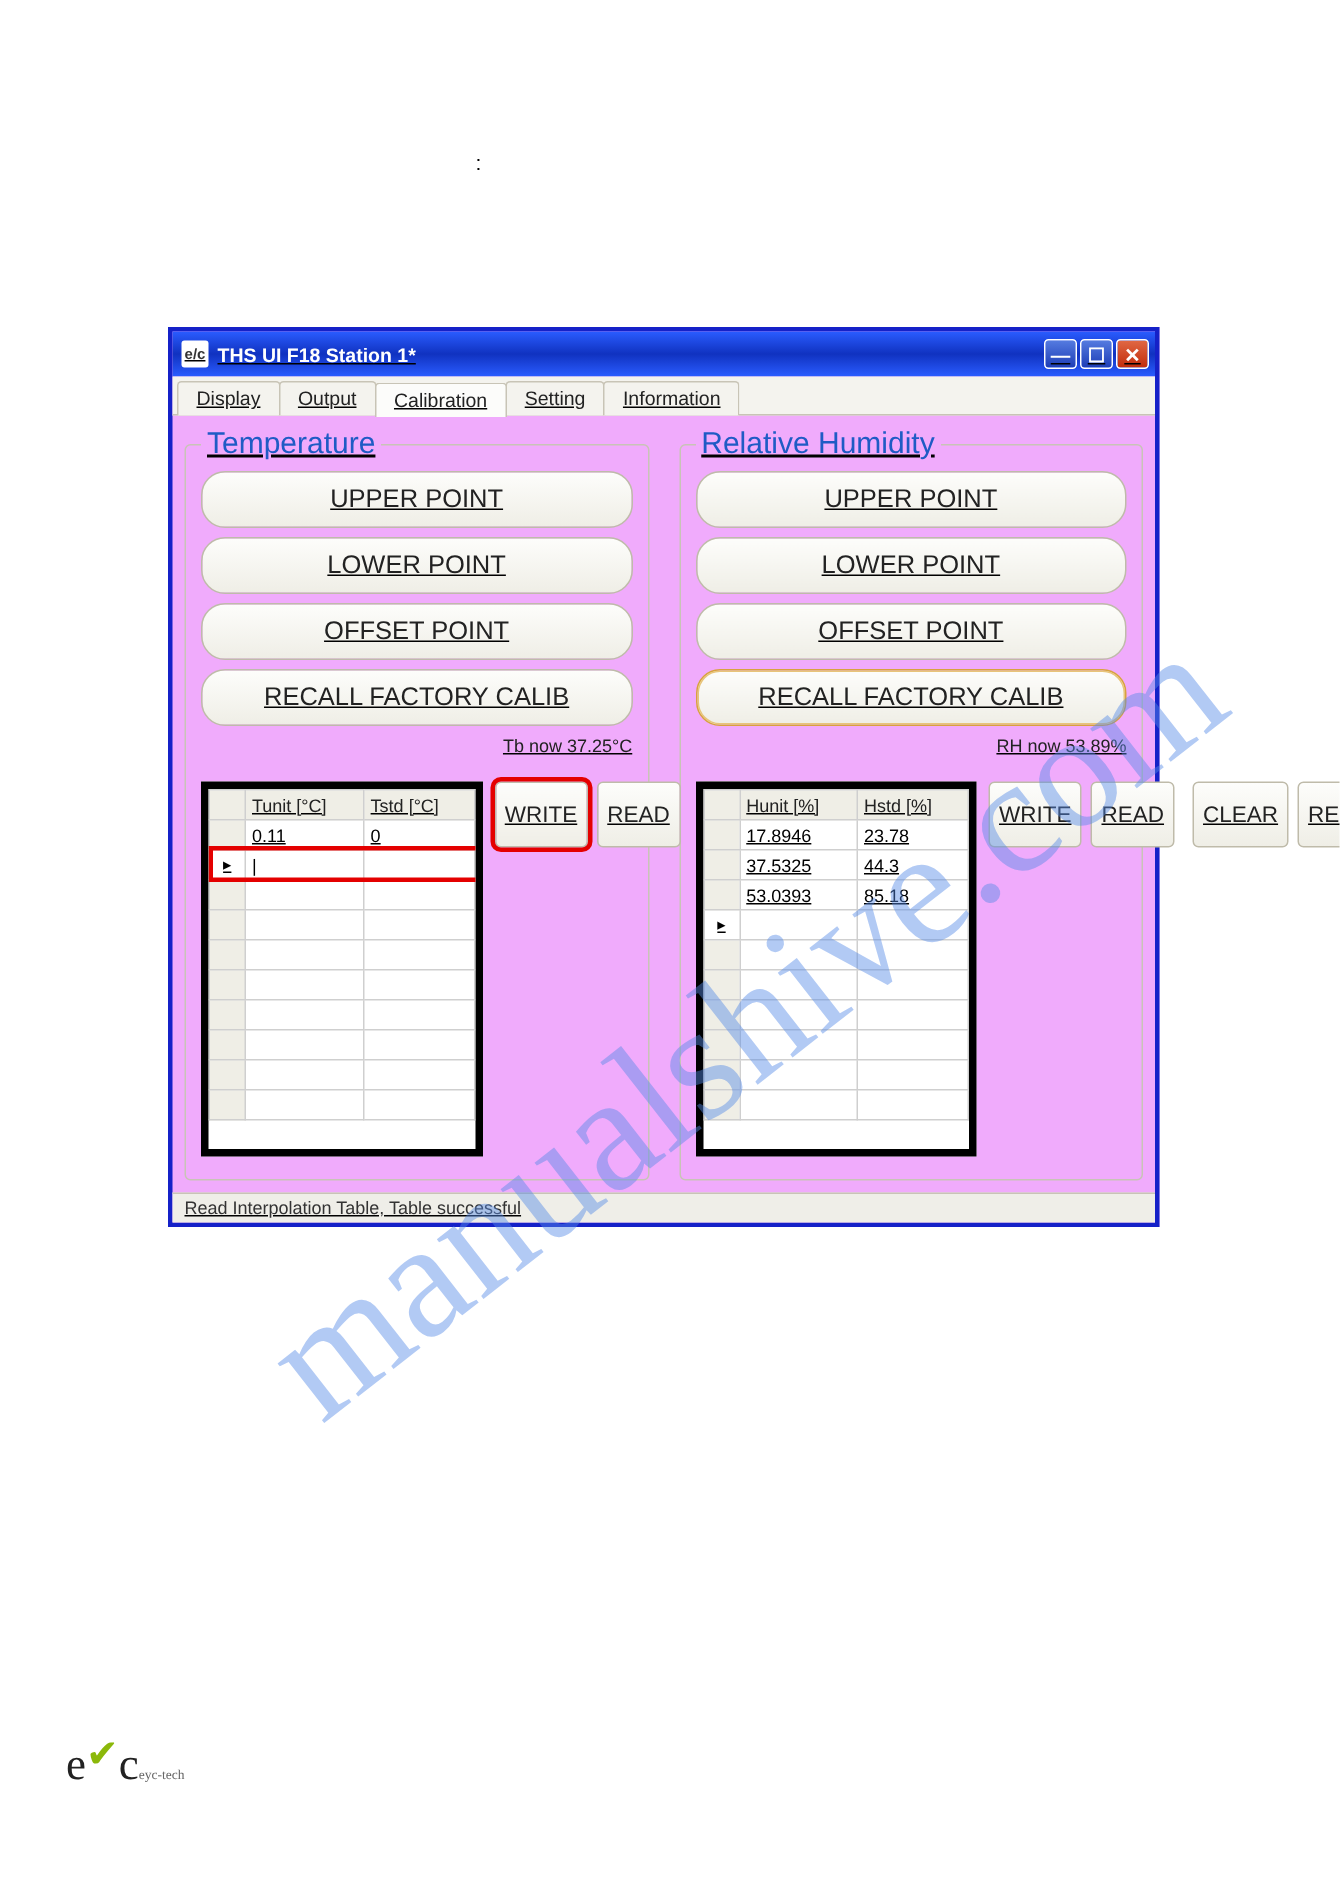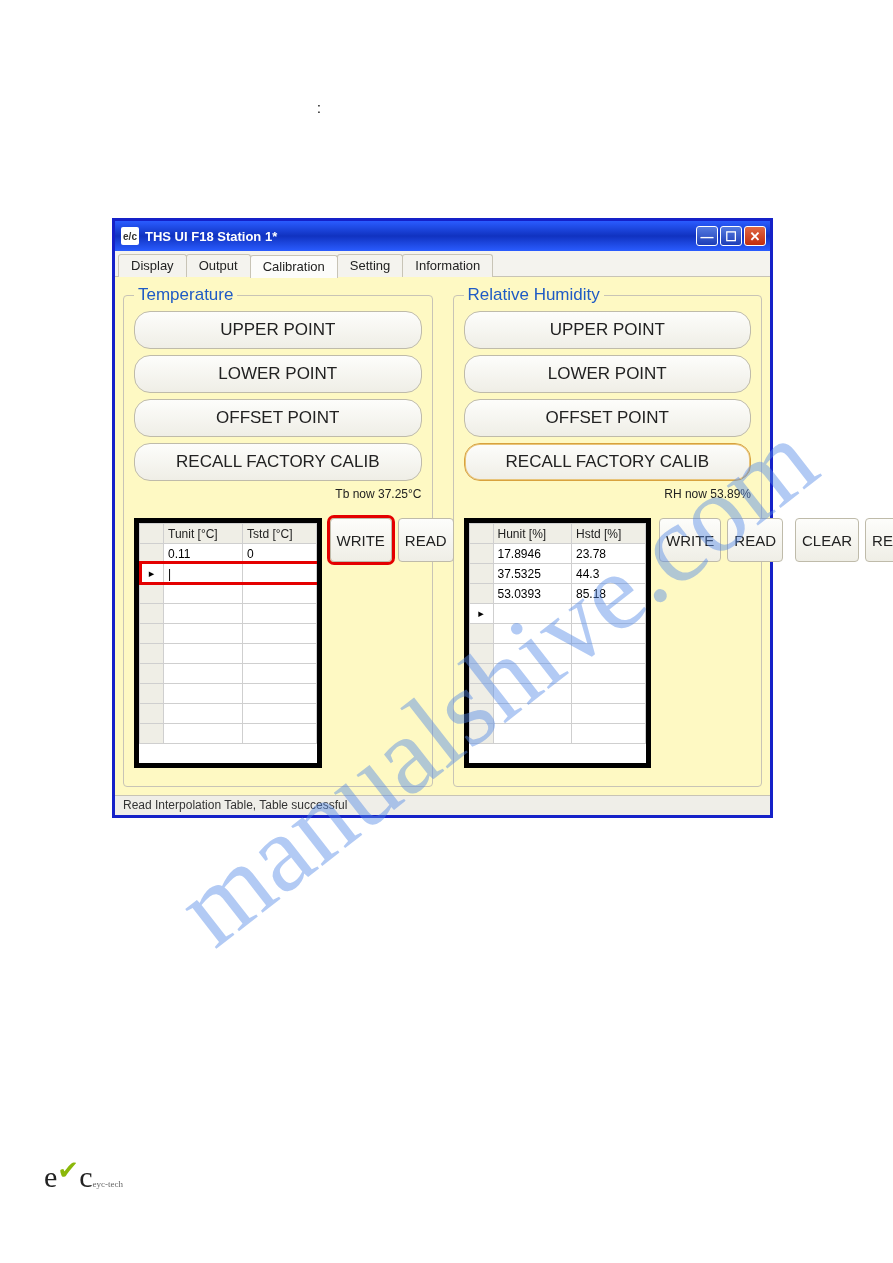--- a/index.html
+++ b/index.html
@@ -31,23 +31,24 @@
     white-space: nowrap;
   }
   .watermark1 { left: 110px; top: 620px; }
   .window {
     position: absolute;
     left: 112px;
     top: 218px;
     width: 661px;
     height: 600px;
     border: 3px solid #1521c8;
-    background: #fef9c3;
+    background: #f0abfc;
     display: flex;
     flex-direction: column;
+    text-decoration: underline;
   }
   .titlebar {
     height: 30px;
     background: linear-gradient(to bottom, #2a5cff 0%, #1032c0 50%, #2a5cff 100%);
     color: #fff;
     display: flex;
     align-items: center;
     padding: 0 4px 0 6px;
     font-weight: bold;
     font-size: 13px;
@@ -118,21 +119,21 @@
   }
   fieldset.group {
     border: 1px solid #c8c4b6;
     border-radius: 4px;
     padding: 6px 10px 10px;
     flex: 1;
     margin: 0;
   }
   fieldset.group legend {
     color: #1f5bc5;
-    font-size: 17px;
+    font-size: 20px;
     padding: 0 4px;
   }
   .bigbtn {
     display: block;
     width: 100%;
     height: 38px;
     margin-bottom: 6px;
     background: linear-gradient(to bottom,#fdfdfb,#efeee6);
     border: 1px solid #bfbbaa;
     border-radius: 16px;

